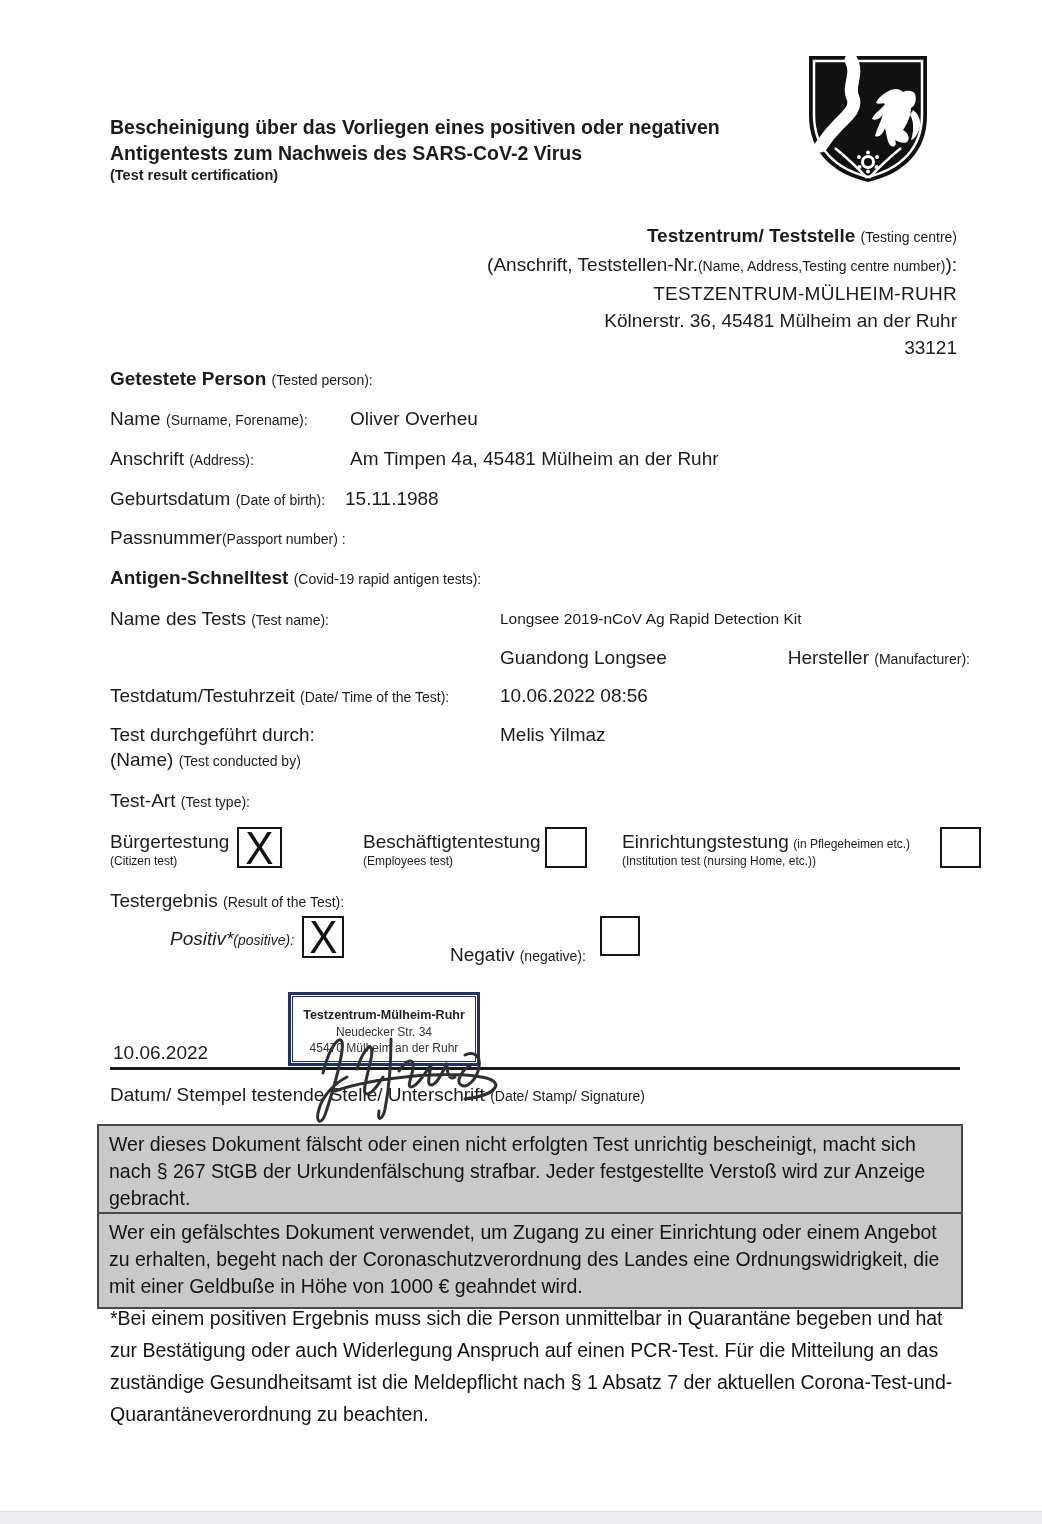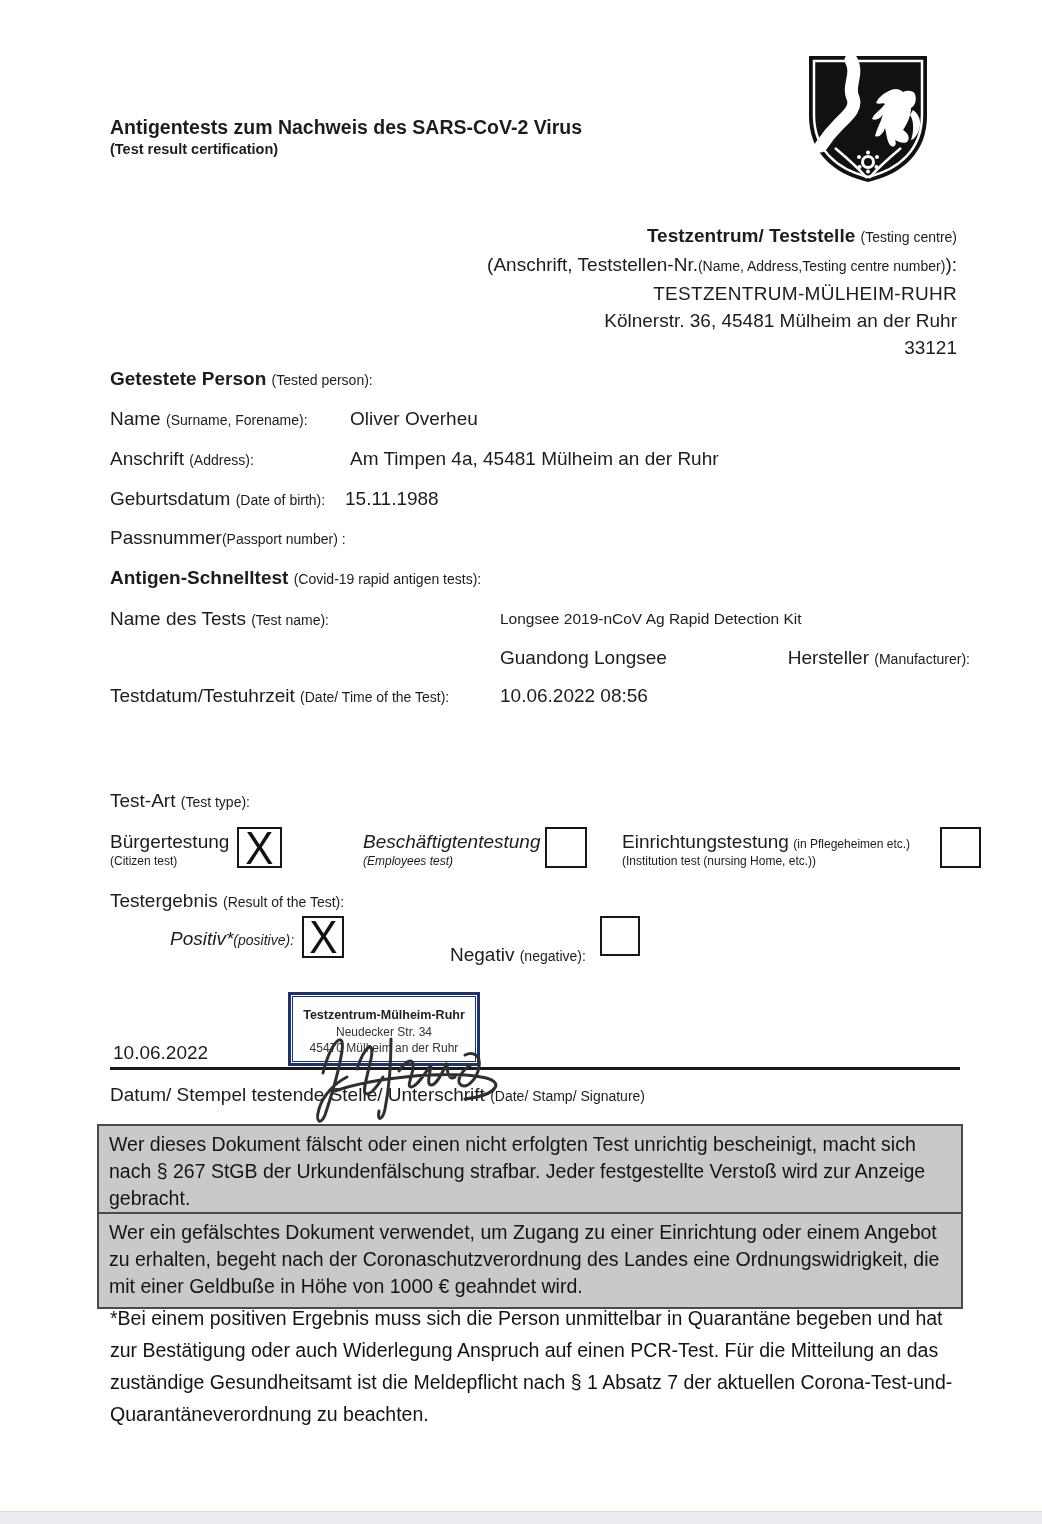--- a/index.html
+++ b/index.html
@@ -59,20 +59,21 @@
     left:0;bottom:0;width:1042px;height:12px;
     background:#ebebf0;border-top:1.5px solid #d7d7de;
   }
 </style>
 </head>
 <body>
 
 <div class="page">
 
   <div class="abs" style="left:110px;top:114px;width:680px;">
+    <div class="title">Bescheinigung über das Vorliegen eines positiven oder negativen</div>
     <div class="title">Antigentests zum Nachweis des SARS-CoV-2 Virus</div>
     <div class="title-sub">(Test result certification)</div>
   </div>
 
   <div class="abs" style="left:803px;top:52px;width:130px;height:134px;">
     <svg width="130" height="134" viewBox="0 0 130 134">
       <path d="M6,4 H124 V64 C124,100 100,122 65,130 C30,122 6,100 6,64 Z" fill="#111111"></path>
       <path d="M11,9 H119 V63 C119,97 97,117 65,125 C33,117 11,97 11,63 Z" fill="none" stroke="#ffffff" stroke-width="2.5"></path>
       <path d="M48,8 C56,22 44,34 50,46 C54,56 44,64 36,72 C28,80 22,88 18,94" fill="none" stroke="#ffffff" stroke-width="13" stroke-linecap="round"></path>
       <path d="M84,40 C80,42 75,46 73,51 C77,53 80,50 82,52 C78,58 71,61 69,67 C73,69 78,66 80,62 C78,70 74,76 72,84 C76,86 80,82 82,76 C84,84 84,90 88,94 C92,96 94,92 92,88 C96,90 100,92 104,90 C108,86 104,80 100,78 C104,72 108,64 108,56 C112,54 114,48 112,42 C110,38 104,38 100,40 C96,36 90,36 84,40 Z" fill="#ffffff"></path>
@@ -145,36 +146,44 @@
     <span class="sm">(Manufacturer):</span>
     <span class="val2">Guandong Longsee</span>
   </div>
 
   <div class="abs row t19" style="top:683px;">
     <span>Testdatum/Testuhrzeit</span>
     <span class="sm">(Date/ Time of the Test):</span>
     <span class="val2">10.06.2022 08:56</span>
   </div>
 
+  <div class="abs row t19" style="top:722px;height:54px;">
+    <div>Test durchgeführt durch:</div>
+    <div>
+      <span>(Name)</span>
+      <span class="sm">(Test conducted by)</span>
+    </div>
+    <span class="val2">Melis Yilmaz</span>
+  </div>
 
   <div class="abs t19" style="left:110px;top:788px;">
     <span>Test-Art</span>
     <span class="sm">(Test type):</span>
   </div>
 
   <div class="abs" style="left:110px;top:827px;width:880px;height:50px;">
     <div class="abs" style="left:0;top:2px;">
       <div class="t19">Bürgertestung</div>
       <div class="t15">(Citizen test)</div>
     </div>
     <div class="abs checkbox" style="left:127px;top:0;width:45px;height:41px;">
       <span class="xmark">X</span>
     </div>
 
-    <div class="abs" style="left:253px;top:2px;font-style:italic;">
+    <div class="abs" style="left:253px;top:2px;">
       <div class="t19">Beschäftigtentestung</div>
       <div class="t15">(Employees test)</div>
     </div>
     <div class="abs checkbox" style="left:435px;top:0;width:42px;height:41px;">
       <span class="xmark"></span>
     </div>
 
     <div class="abs" style="left:512px;top:2px;width:320px;">
       <div>
         <span class="t19">Einrichtungstestung</span>

